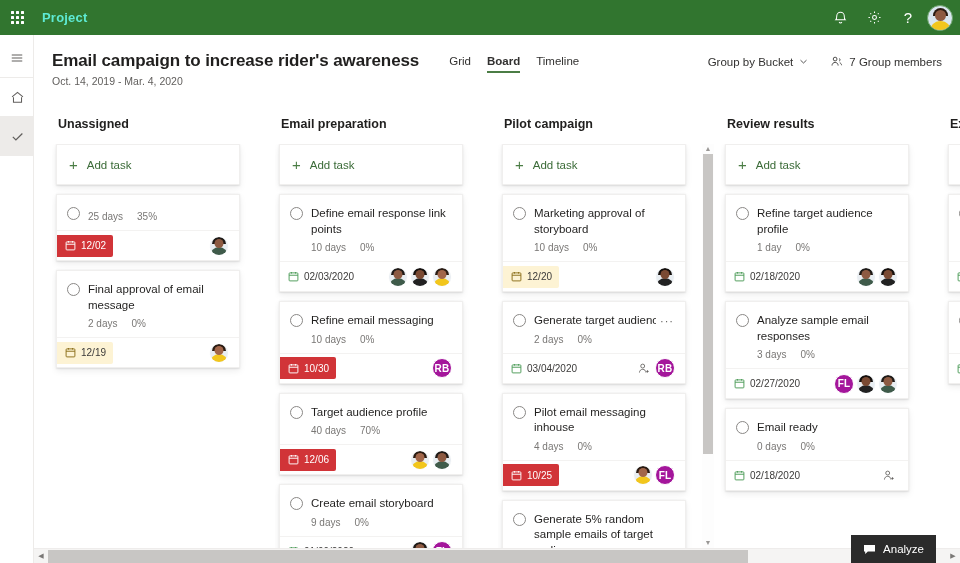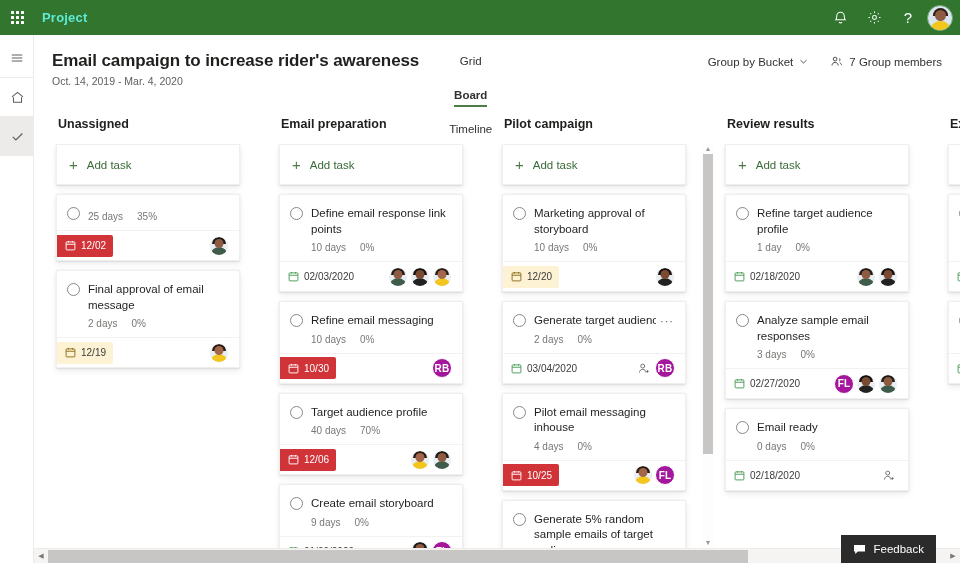--- a/index.html
+++ b/index.html
@@ -68,21 +68,21 @@
   .rail-btn.selected { background: #edebe9; }
   .rail-sep { height: 1px; background: #edebe9; margin: 0; }
 
   
   .content { flex: 1; position: relative; overflow: hidden; background: #ffffff; }
 
   .page-head { padding: 16px 0 0 18px; display: flex; align-items: flex-start; }
   .title-block { min-width: 0; }
   .proj-title { font-size: 17px; font-weight: bold; color: #201f1e; letter-spacing: -.1px; }
   .proj-dates { font-size: 10.5px; color: #605e5c; margin-top: 4px; }
-  .tabs { display: flex; align-items: center; gap: 16px; margin-left: 30px; padding-top: 4px; flex-direction: column; }
+  .tabs { display: flex; align-items: center; gap: 16px; margin-left: 30px; padding-top: 4px; }
   .tab {
     font-size: 11.5px; color: #323130; cursor: pointer; padding-bottom: 6px;
     position: relative;
   }
   .tab.active { font-weight: bold; }
   .tab.active::after {
     content: ""; position: absolute; left: 0; right: 0; bottom: 0;
     height: 2px; background: #4b7d45;
   }
   .head-right { margin-left: auto; display: flex; align-items: center; gap: 22px; padding: 4px 18px 0 0; }
@@ -797,21 +797,21 @@
               </div>
             </div>
           </div>
         </div>
       </div>
 
     <div class="feedback">
       <svg width="13" height="11" viewBox="0 0 14 12" fill="#ffffff">
         <path d="M1 1h12v7.3H5.2L2.3 11V8.3H1z"></path>
       </svg>
-      <span>Feedback</span>
+      <span>Analyze</span>
     </div>
 
     <div class="hbar">
       <div class="arrow">◀</div>
       <div class="htrack">
         <div class="hthumb"></div>
       </div>
       <div class="arrow">▶</div>
     </div>
 

